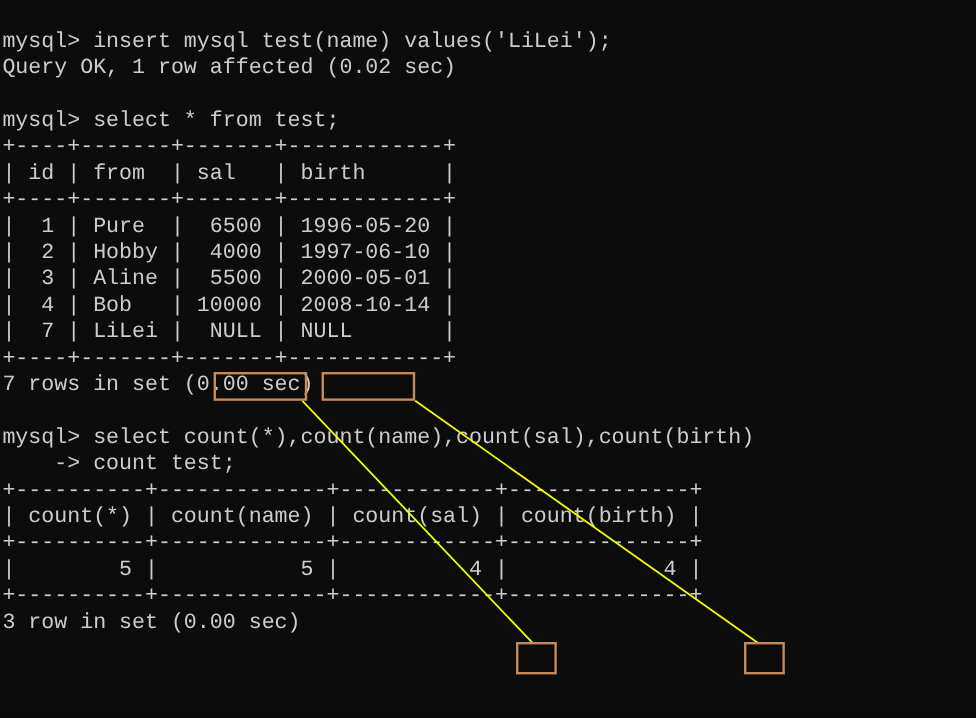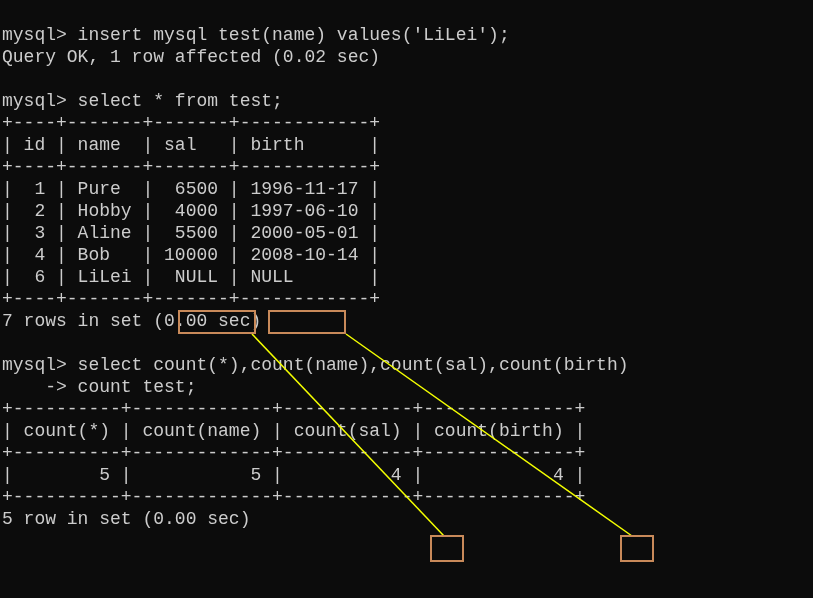--- a/index.html
+++ b/index.html
@@ -34,38 +34,38 @@
 </style>
 </head>
 <body>
 
 <div class="terminal">
 <span>mysql&gt;</span><span> insert mysql test(name) values('LiLei');</span>
 <span>Query OK, 1 row affected (0.02 sec)</span>
 
 <span>mysql&gt;</span><span> select * from test;</span>
 <span>+----+-------+-------+------------+</span>
-<span>| id | name  | sal   | birth      |</span>
+<span>| id | from  | sal   | birth      |</span>
 <span>+----+-------+-------+------------+</span>
-<span>|  1 | Pure  |  6500 | 1996-11-17 |</span>
+<span>|  1 | Pure  |  6500 | 1996-05-20 |</span>
 <span>|  2 | Hobby |  4000 | 1997-06-10 |</span>
 <span>|  3 | Aline |  5500 | 2000-05-01 |</span>
 <span>|  4 | Bob   | 10000 | 2008-10-14 |</span>
-<span>|  6 | LiLei |  NULL | NULL       |</span>
+<span>|  7 | LiLei |  NULL | NULL       |</span>
 <span>+----+-------+-------+------------+</span>
 <span>7 rows in set (0.00 sec)</span>
 
 <span>mysql&gt;</span><span> select count(*),count(name),count(sal),count(birth)</span>
 <span>    -&gt;</span><span> count test;</span>
 <span>+----------+-------------+------------+--------------+</span>
 <span>| count(*) | count(name) | count(sal) | count(birth) |</span>
 <span>+----------+-------------+------------+--------------+</span>
 <span>|        5 |           5 |          4 |            4 |</span>
 <span>+----------+-------------+------------+--------------+</span>
-<span>5 row in set (0.00 sec)</span>
+<span>3 row in set (0.00 sec)</span>
 </div>
 
 <svg class="lines" width="813" height="598">
     <line x1="252" y1="334" x2="444" y2="536" stroke="#f4ff00" stroke-width="1.5"></line>
     <line x1="346" y1="334" x2="632" y2="536" stroke="#f4ff00" stroke-width="1.5"></line>
   </svg>
 
 <div class="box" style="left: 178px; top: 310px; width: 78px; height: 24px;"></div>
 <div class="box" style="left: 268px; top: 310px; width: 78px; height: 24px;"></div>
 <div class="box" style="left: 430px; top: 535px; width: 34px; height: 27px;"></div>

